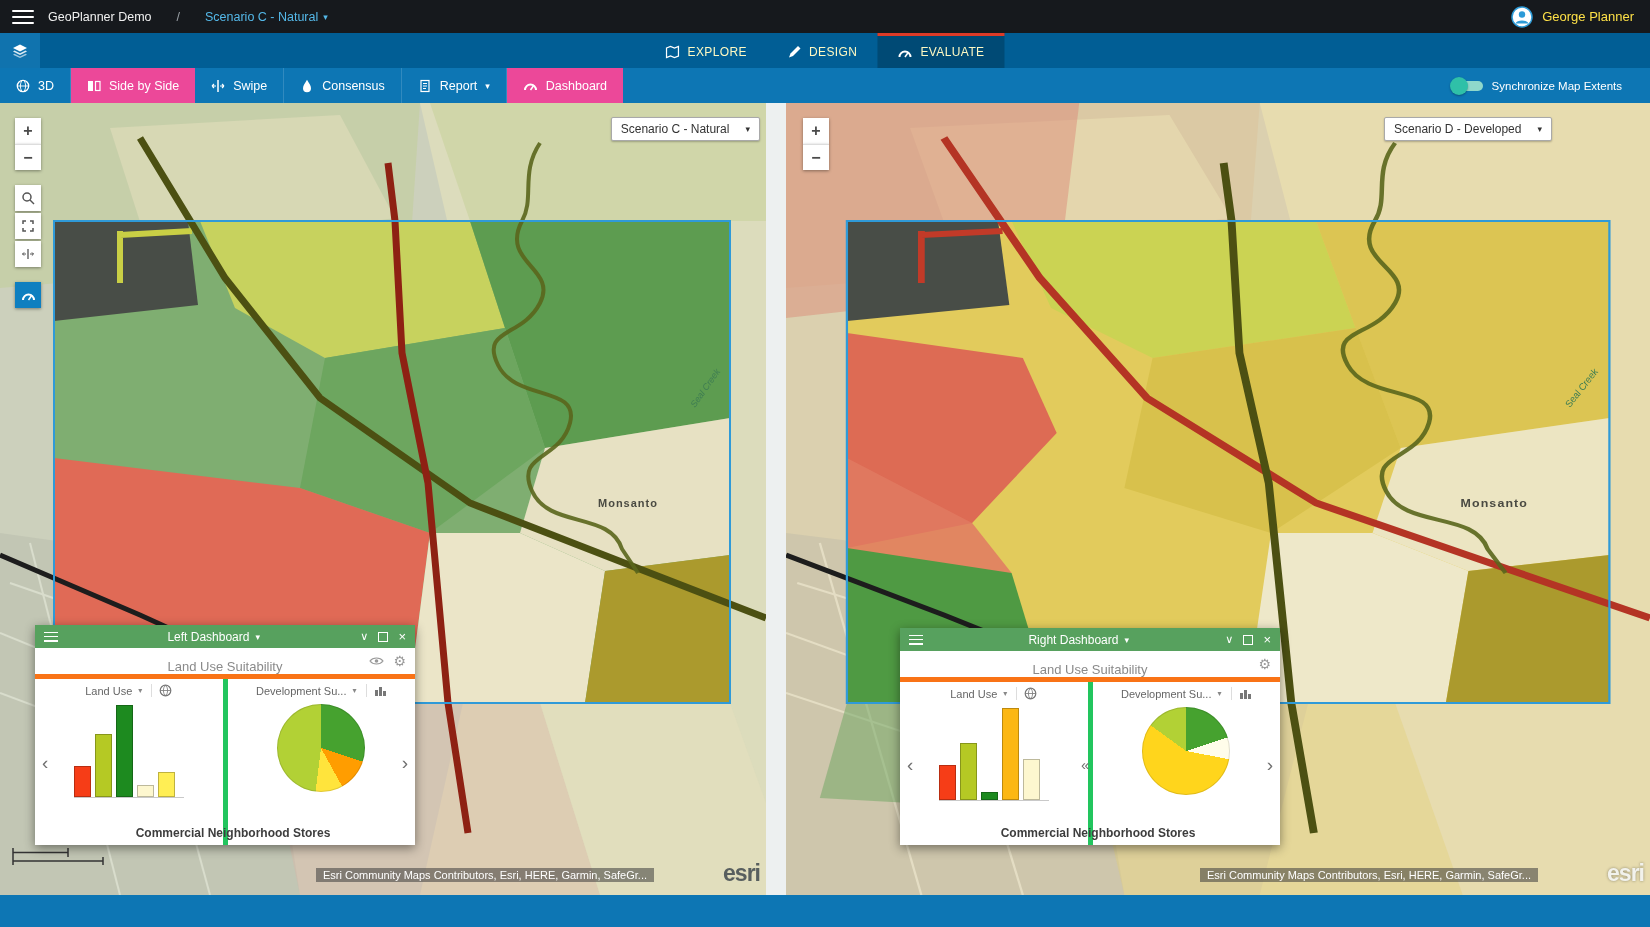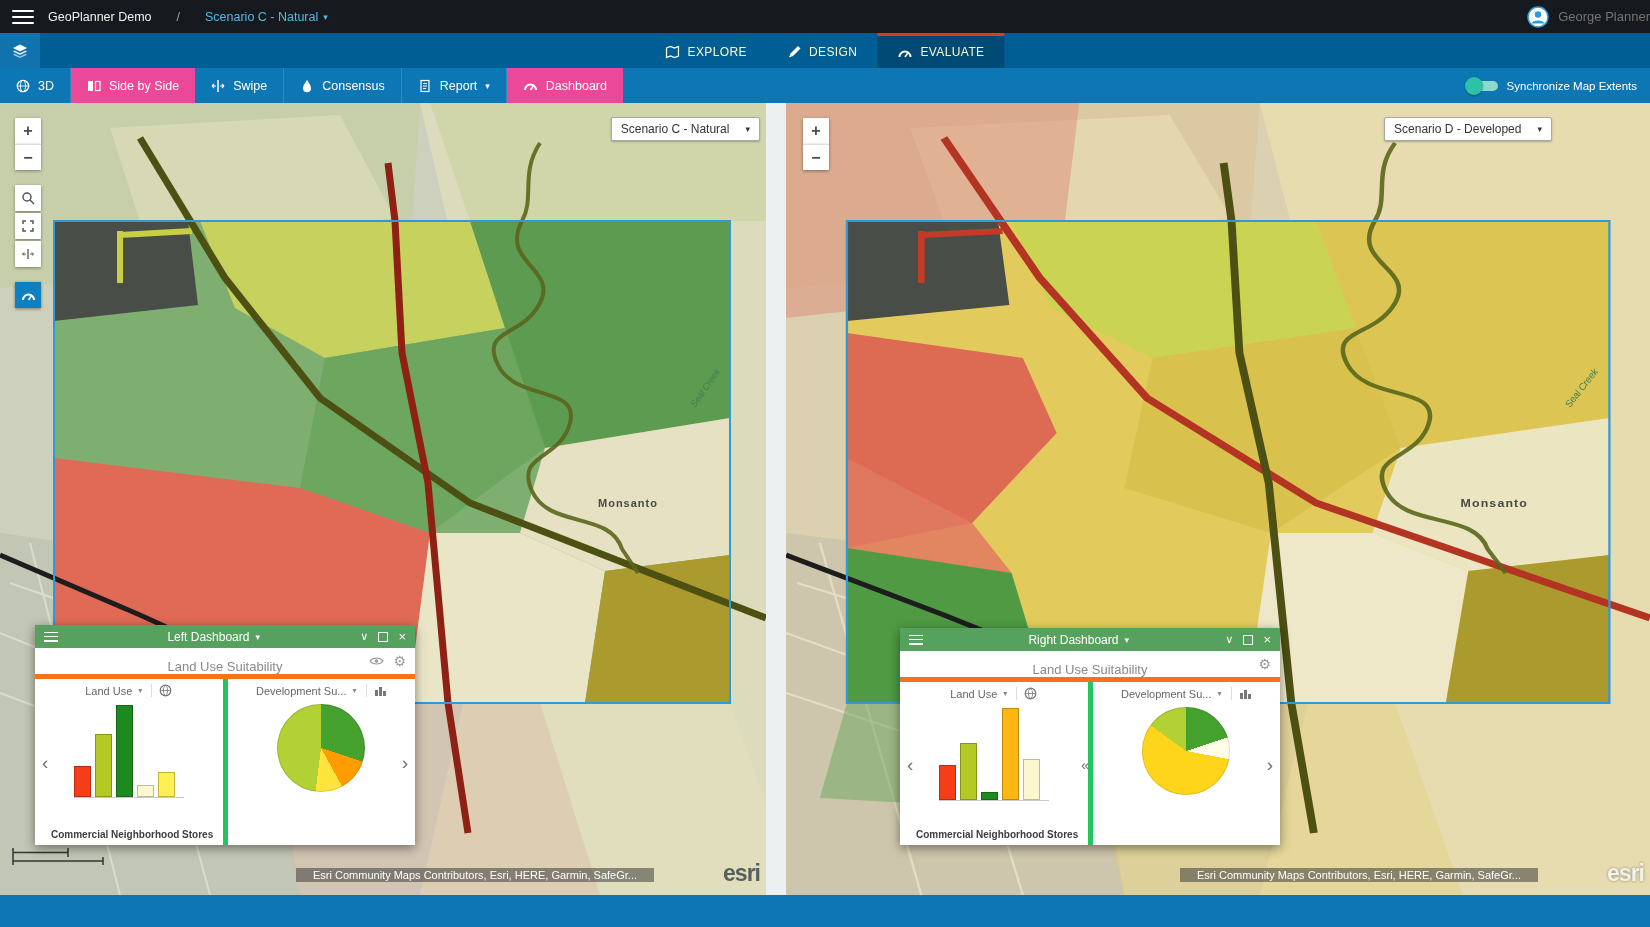--- a/index.html
+++ b/index.html
@@ -8,52 +8,52 @@
 
 
 .topbar{position:absolute;top:0;left:0;right:0;height:33px;background:#16191d;display:flex;align-items:center;color:#e8e8e8;z-index:50}
 .hamburger{width:22px;height:14px;margin:0 14px 0 12px;display:flex;flex-direction:column;justify-content:space-between;cursor:pointer}
 .hamburger span{display:block;height:2px;background:#fff;border-radius:1px}
 .crumbs{display:flex;align-items:center;gap:25px;font-size:12.5px}
 .crumb-app{color:#f0f0f0}
 .crumb-sep{color:#9aa0a6}
 .crumb-scenario{color:#54b8e8;display:flex;align-items:center;gap:5px;cursor:pointer}
 .caret{font-size:9px}
-.user{margin-left:auto;display:flex;align-items:center;gap:9px;font-size:13px;color:#737373;cursor:pointer}
+.user{margin-left:auto;margin-right:16px;display:flex;align-items:center;gap:9px;font-size:13px;color:#fde047;cursor:pointer}
 
 
 .tabbar{position:absolute;top:33px;left:0;right:0;height:35px;background:#015e95;z-index:49}
 .layers-btn{position:absolute;left:0;top:0;width:40px;height:35px;background:#1073ae;display:flex;align-items:center;justify-content:center;cursor:pointer}
 .tabs{position:absolute;left:50%;top:0;height:35px;transform:translateX(-50%);display:flex}
 .tab{display:flex;align-items:center;gap:8px;padding:16px 20px;color:#fef9c3;font-size:12px;letter-spacing:.4px;border-top:3px solid transparent;box-sizing:border-box;cursor:pointer}
 .tab.active{background:#004a75;border-top-color:#de3b27}
 
 
 .toolbar{position:absolute;top:68px;left:0;right:0;height:35px;background:#0d76b4;display:flex;align-items:stretch;color:#fff;z-index:48}
 .tbtn{display:flex;align-items:center;gap:8px;padding:0 16px;font-size:12.5px;cursor:pointer;border-right:1px solid rgba(255,255,255,.15)}
 .tbtn.green{background:#ec4899;border-right:none}
-.sync{margin-left:auto;display:flex;align-items:center;gap:9px;padding-right:13px;font-size:11.5px;cursor:pointer}
+.sync{margin-left:auto;display:flex;align-items:center;gap:9px;padding-right:28px;font-size:11.5px;cursor:pointer}
 .toggle{position:relative;width:30px;height:10px;background:#8fd8cb;border-radius:5px}
 .toggle .knob{position:absolute;left:-3px;top:-4px;width:18px;height:18px;border-radius:50%;background:#2fc0a8;box-shadow:0 1px 2px rgba(0,0,0,.3)}
 
 
 .map-area{position:absolute;top:103px;left:0;right:0;bottom:32px;display:flex}
 .map{position:relative;height:100%;overflow:hidden;background:#d7d7cb}
 .map.left{width:766px}
 .map-divider{width:20px;background:#edf0f0}
 .map.right{flex:1}
 .mapsvg{position:absolute;inset:0;width:100%;height:100%}
 .scenario-select{position:absolute;top:14px;display:flex;align-items:center;gap:16px;background:#fff;border:1px solid #a9a9a9;border-radius:2px;padding:4px 9px;font-size:12px;color:#333;box-shadow:0 1px 2px rgba(0,0,0,.25);cursor:pointer;z-index:10}
 .tool-col{position:absolute;left:15px;top:15px;width:26px;z-index:10}
 .mbtn{width:26px;height:26px;background:#fff;display:flex;align-items:center;justify-content:center;box-shadow:0 1px 3px rgba(0,0,0,.4);cursor:pointer;color:#4a4a4a;font-size:16px;font-weight:bold;box-sizing:border-box}
 .zoomstack .mbtn+.mbtn{border-top:1px solid #ddd}
 .gap{height:15px}.sgap{height:2px}
 .mbtn.active-tool{background:#0e7fc0;color:#fff}
 .scalebar{position:absolute;left:8px;bottom:28px;z-index:9}
-.attrib{position:absolute;bottom:13px;right:112px;background:rgba(60,60,60,.55);color:#fff;font-size:11px;padding:1px 17px;white-space:nowrap;z-index:9}
+.attrib{position:absolute;bottom:13px;right:112px;background:rgba(60,60,60,.55);color:#fff;font-size:11px;padding:1px 7px;white-space:nowrap;z-index:9}
 .esri-logo{position:absolute;right:6px;bottom:8px;font-size:23px;font-weight:bold;color:#585f5f;letter-spacing:-1px;z-index:9}
 .map.right .esri-logo{color:#f2f2ec;text-shadow:0 0 3px rgba(0,0,0,.4)}
 
 
 .dash{position:absolute;width:380px;background:#fff;box-shadow:0 3px 10px rgba(0,0,0,.45);z-index:20;display:flex;flex-direction:column}
 .dash-head{height:23px;flex:none;background:#57a15e;display:flex;align-items:center;color:#fff;font-size:12px}
 .dash-burger{width:14px;height:10px;margin:0 9px;display:flex;flex-direction:column;justify-content:space-between;cursor:pointer}
 .dash-burger span{height:1.5px;background:#fff}
 .dash-title{flex:1;text-align:center;display:flex;justify-content:center;align-items:center;gap:6px;cursor:pointer}
 .dash-ctrls{display:flex;align-items:center;gap:10px;margin-right:9px}
@@ -67,21 +67,21 @@
 .widget.first{border-right:5px solid #22c55e}
 .w-head{display:flex;align-items:center;justify-content:center;gap:6px;font-size:11px;color:#666;cursor:pointer}
 .w-head .caret{font-size:8px;color:#888}
 .w-ico{display:flex;align-items:center;border-left:1px solid #ddd;padding-left:7px;margin-left:3px}
 .barchart{height:92px;width:110px;margin:8px auto 0;display:flex;align-items:flex-end;gap:4px;border-bottom:1px solid #c9c9c9}
 .bar{width:17px;box-sizing:border-box;border:1px solid rgba(0,0,0,.25)}
 .piewrap{display:flex;justify-content:center;margin-top:7px}
 .pie{width:88px;height:88px;border-radius:50%;box-shadow:inset 0 0 0 1px rgba(0,0,0,.12)}
 .pager{position:absolute;top:50%;transform:translateY(-50%);font-size:19px;color:#707070;cursor:pointer;line-height:1}
 .pager.left{left:7px}.pager.right{right:7px}.pager.mid{left:181px;font-size:15px}
-.dash-caption{position:absolute;bottom:5px;left:16px;right:0;font-size:10px;font-weight:bold;color:#3d3d3d}
+.dash-caption{position:absolute;bottom:5px;left:16px;right:0;text-align:center;font-size:12px;font-weight:bold;color:#3d3d3d}
 
 
 .footer{position:absolute;bottom:0;left:0;right:0;height:32px;background:#0d76b4}
 </style>
 </head>
 <body>
 
 <div class="app">
 
   <header class="topbar">

